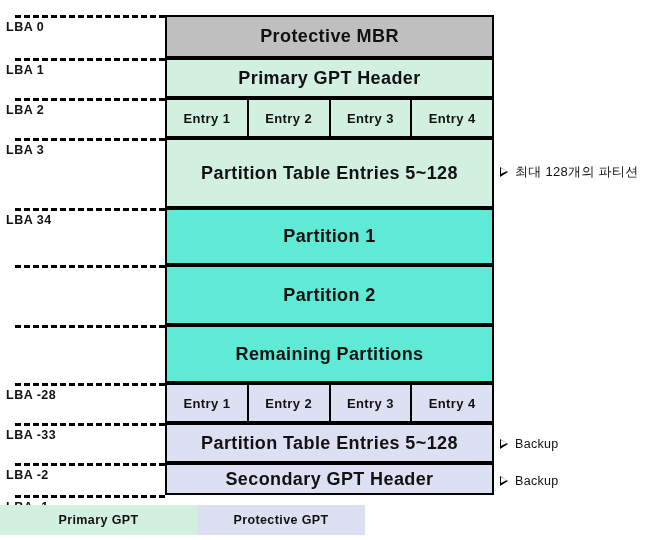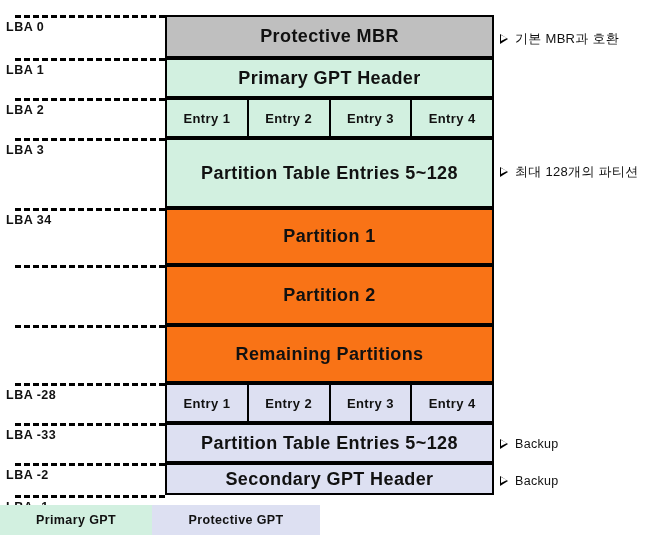--- a/index.html
+++ b/index.html
@@ -51,21 +51,21 @@
     align-items: center;
     justify-content: center;
     font-size: 18px;
     font-weight: bold;
     color: #111111;
     letter-spacing: 0.4px;
   }
   .fill-gray  { background: #bfbfbf; }
   .fill-green { background: #d2f0e0; }
   .fill-blue  { background: #dde0f2; }
-  .fill-white { background: #f97316; }
+  .fill-white { background: #5eead4; }
 
   .entry-row {
     position: absolute;
     left: 165px;
     width: 329px;
     box-sizing: border-box;
     border: 2px solid #000000;
     display: flex;
   }
   .entry-cell {
@@ -125,21 +125,21 @@
   .legend-item {
     height: 30px;
     display: flex;
     align-items: center;
     justify-content: center;
     font-size: 12.5px;
     font-weight: bold;
     color: #111111;
     letter-spacing: 0.4px;
   }
-  .legend-primary   { width: 152px; }
+  .legend-primary   { width: 197px; }
   .legend-secondary { width: 168px; }
 </style>
 </head>
 <body>
 
 <div id="diagram">
 
 <div class="lba-line" style="top: 15px;"></div>
     <div class="lba-label" style="top: 20px;">LBA 0</div>
     <div class="lba-line" style="top: 58px;"></div>
@@ -173,24 +173,20 @@
     <div class="table-row fill-white" style="top: 265px; height: 60px;">Partition 2</div>
     <div class="table-row fill-white" style="top: 325px; height: 58px;">Remaining Partitions</div>
     <div class="entry-row fill-blue" style="top: 383px; height: 40px;">
       <div class="entry-cell">Entry 1</div>
       <div class="entry-cell">Entry 2</div>
       <div class="entry-cell">Entry 3</div>
       <div class="entry-cell">Entry 4</div>
     </div>
     <div class="table-row fill-blue" style="top: 423px; height: 40px;">Partition Table Entries 5~128</div>
     <div class="table-row fill-blue" style="top: 463px; height: 32px;">Secondary GPT Header</div>
-    <div class="annotation" style="top: 30px;">
-      <span class="tri-icon"></span>
-      <span class="ann-text ann-ko">기본 MBR과 호환</span>
-    </div>
     <div class="annotation" style="top: 163px;">
       <span class="tri-icon"></span>
       <span class="ann-text ann-ko">최대 128개의 파티션</span>
     </div>
     <div class="annotation" style="top: 437px;">
       <span class="tri-icon"></span>
       <span class="ann-text">Backup</span>
     </div>
     <div class="annotation" style="top: 474px;">
       <span class="tri-icon"></span>

